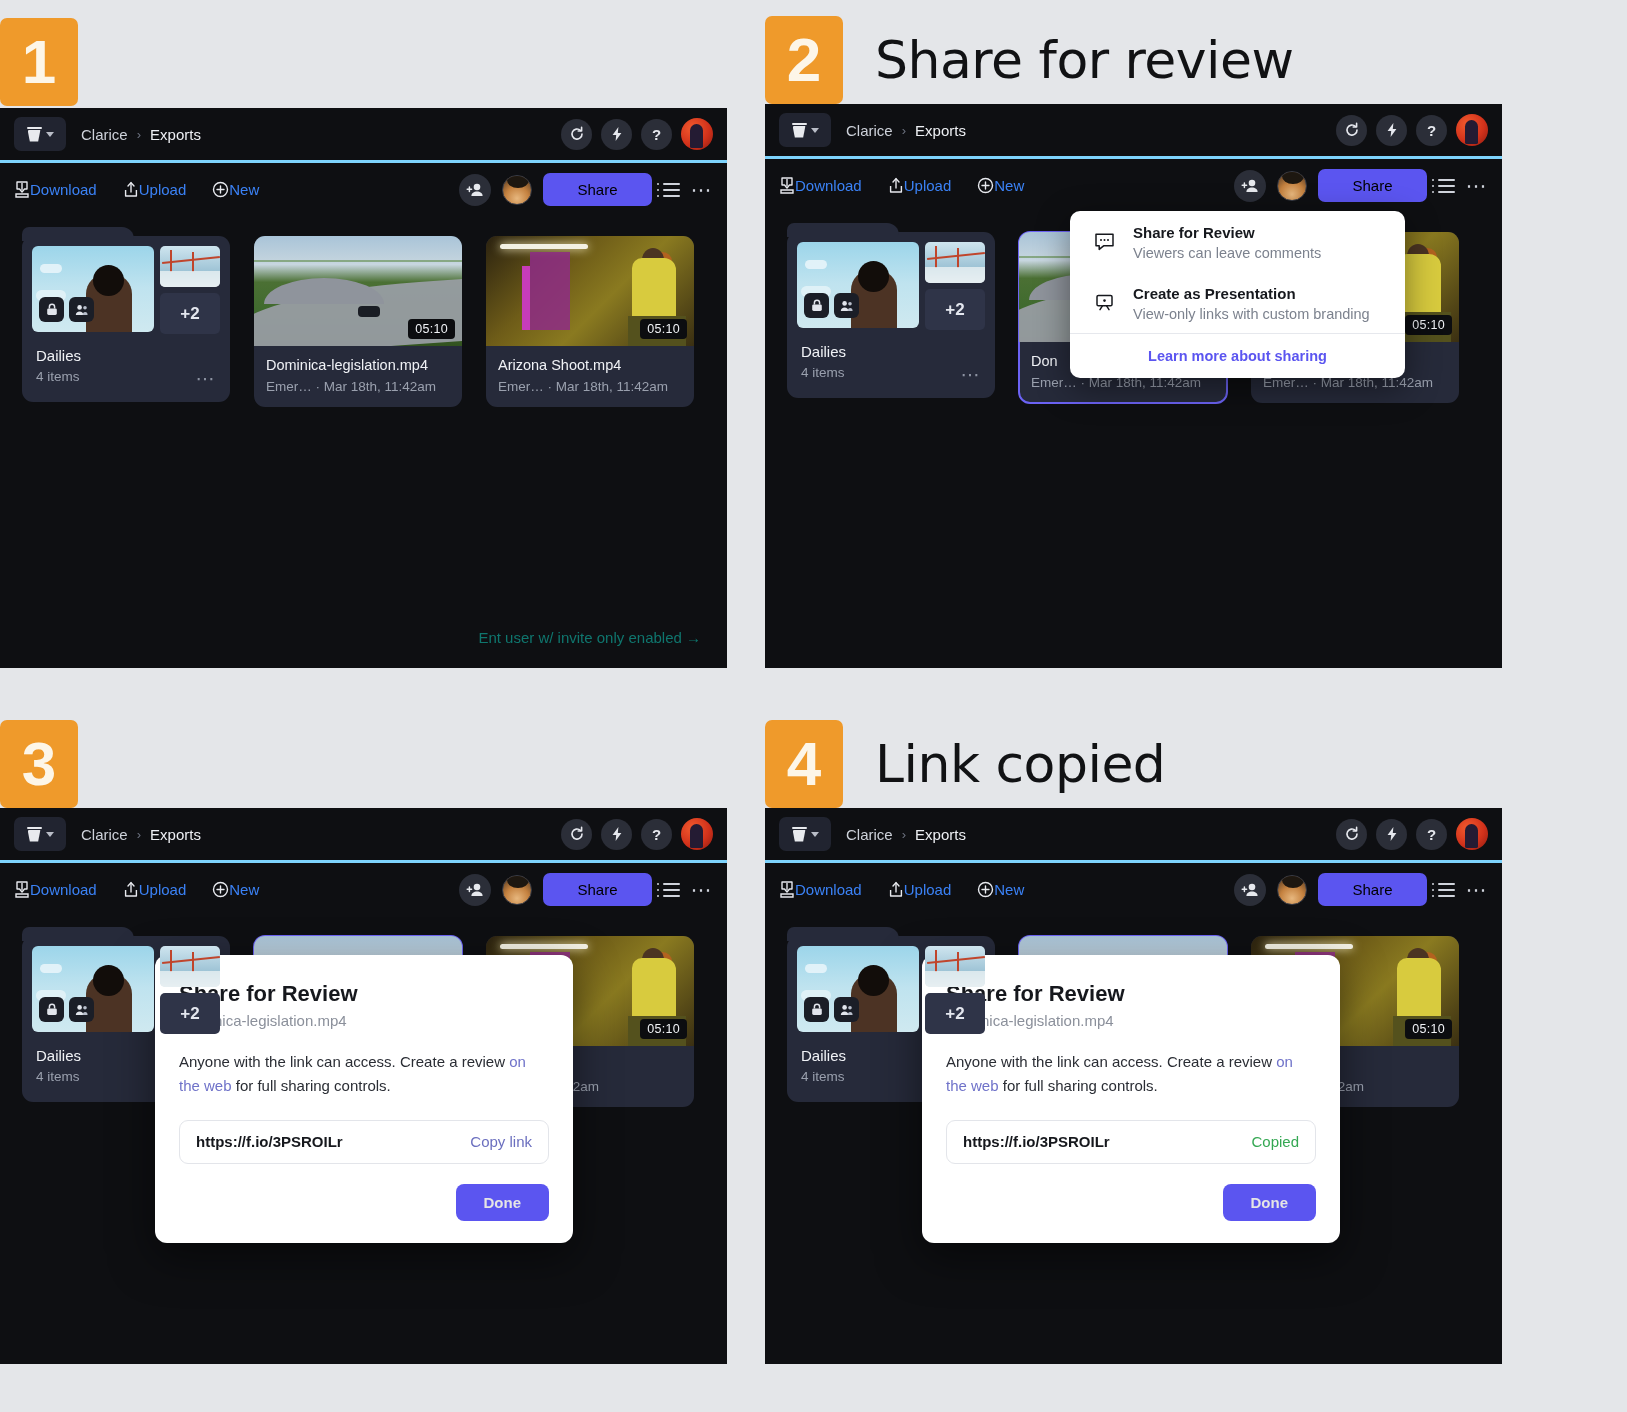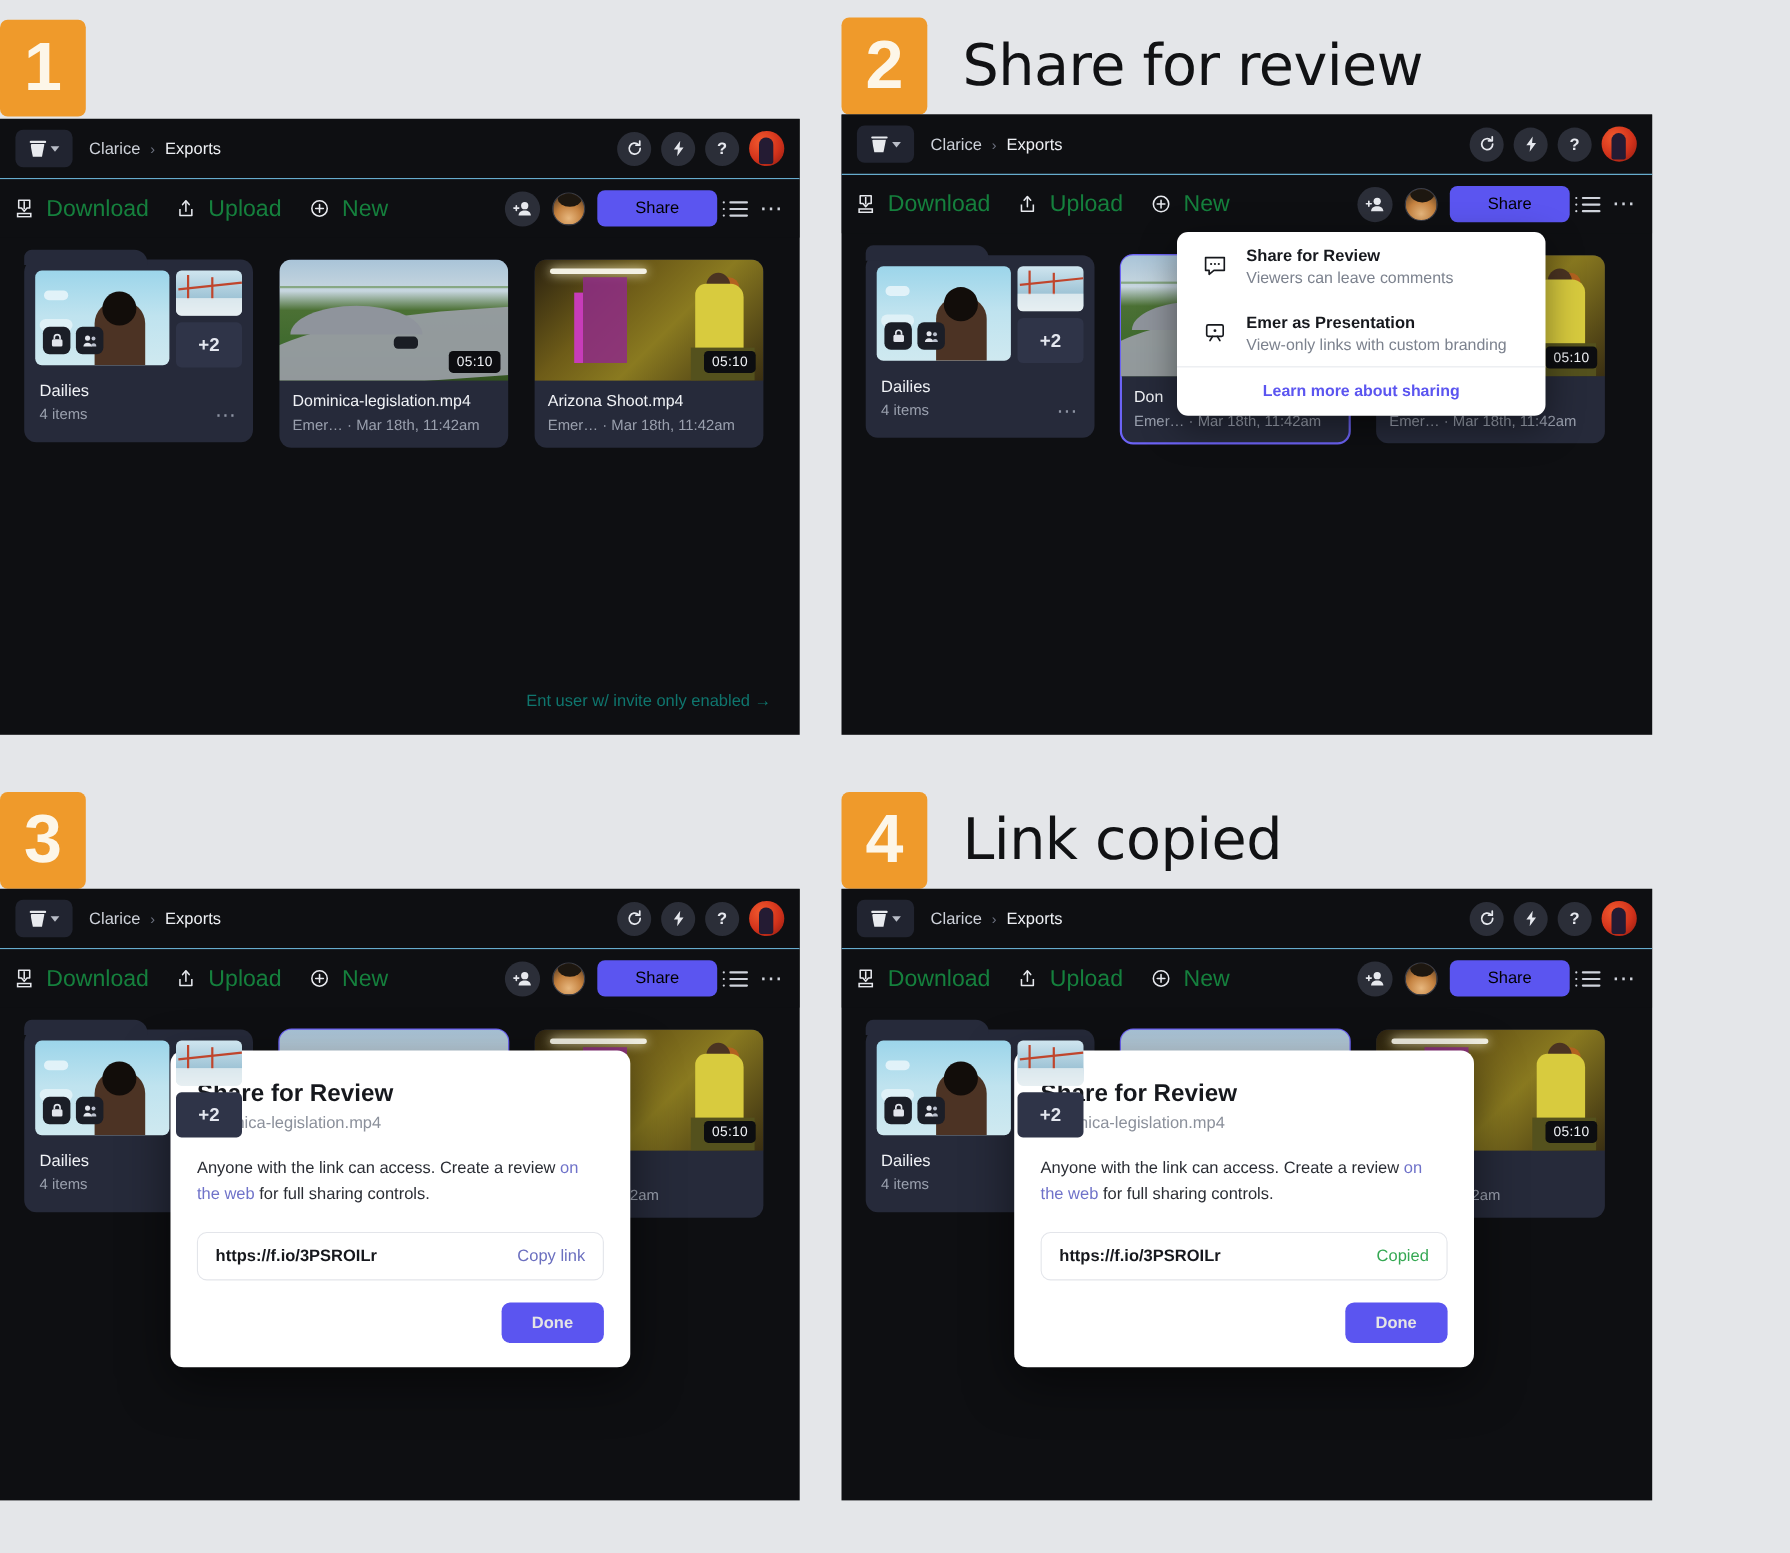--- a/index.html
+++ b/index.html
@@ -26,21 +26,21 @@
     white-space: nowrap; font-family: "DejaVu Sans", sans-serif;
   }
 
   
   .app {
     position: absolute; background: #0e0f12; overflow: hidden;
   }
   .titlebar {
     height: 55px; display: flex; align-items: center;
     padding: 0 14px; background: #0e0f12;
-    border-bottom: 1px solid #7dd3fc;
+    border-bottom: 3px solid #7dd3fc;
   }
   .menu-pill {
     width: 52px; height: 34px; border-radius: 7px; background: #212430;
     display: flex; align-items: center; justify-content: center; gap: 4px;
     flex: 0 0 auto;
   }
   .cup-ico { width: 15px; height: 17px; position: relative; }
   .cup-ico:before {
     content: ""; position: absolute; left: 1px; top: 4px;
     width: 13px; height: 12px; background: #e8eaee;
@@ -72,22 +72,22 @@
   .avatar-red:after {
     content: ""; position: absolute; left: 9px; top: 6px; width: 13px; height: 24px;
     background: #241b33; border-radius: 7px 7px 2px 2px;
   }
 
   
   .actionbar {
     height: 53px; display: flex; align-items: center; padding: 0 14px;
     background: #0e0f12;
   }
-  .act { display: flex; align-items: center; gap: 12px; color: #15803d;
-    font-size: 21px; margin-right: 26px; }
+  .act { display: flex; align-items: center; gap: 0; color: #3b82f6;
+    font-size: 15px; margin-right: 26px; }
   .ab-right { margin-left: auto; display: flex; align-items: center; gap: 11px; }
   .addppl {
     width: 32px; height: 32px; border-radius: 50%; background: #2b2e38;
     display: flex; align-items: center; justify-content: center;
   }
   .avatar-f {
     width: 30px; height: 30px; border-radius: 50%;
     background: radial-gradient(circle at 50% 80%, #e7b77e 0%, #c4813f 45%, #3b2a1c 100%);
     border: 1px solid #3a3d47; position: relative; overflow: hidden;
   }
@@ -580,21 +580,21 @@
       </div>
       <div class="pop-item">
         <span class="pop-ico">
           <svg width="21" height="21" viewBox="0 0 21 21">
               <rect x="3" y="3.4" width="15" height="10.4" rx="1.4" fill="none" stroke="#16181d" stroke-width="1.5"></rect>
               <circle cx="10.5" cy="8.6" r="1.3" fill="#16181d"></circle>
               <path d="M6 17.6l2.4-3.8M15 17.6l-2.4-3.8" stroke="#16181d" stroke-width="1.5" stroke-linecap="round"></path>
             </svg>
         </span>
         <span>
-          <span class="pop-t" style="display:block">Emer as Presentation</span>
+          <span class="pop-t" style="display:block">Create as Presentation</span>
           <span class="pop-s" style="display:block">View-only links with custom branding</span>
         </span>
       </div>
       <div class="pop-foot">
         <span class="pop-link">Learn more about sharing</span>
       </div>
     </div>
   </div>
 
   <div class="step-head" style="left:0px; top:720px;">

